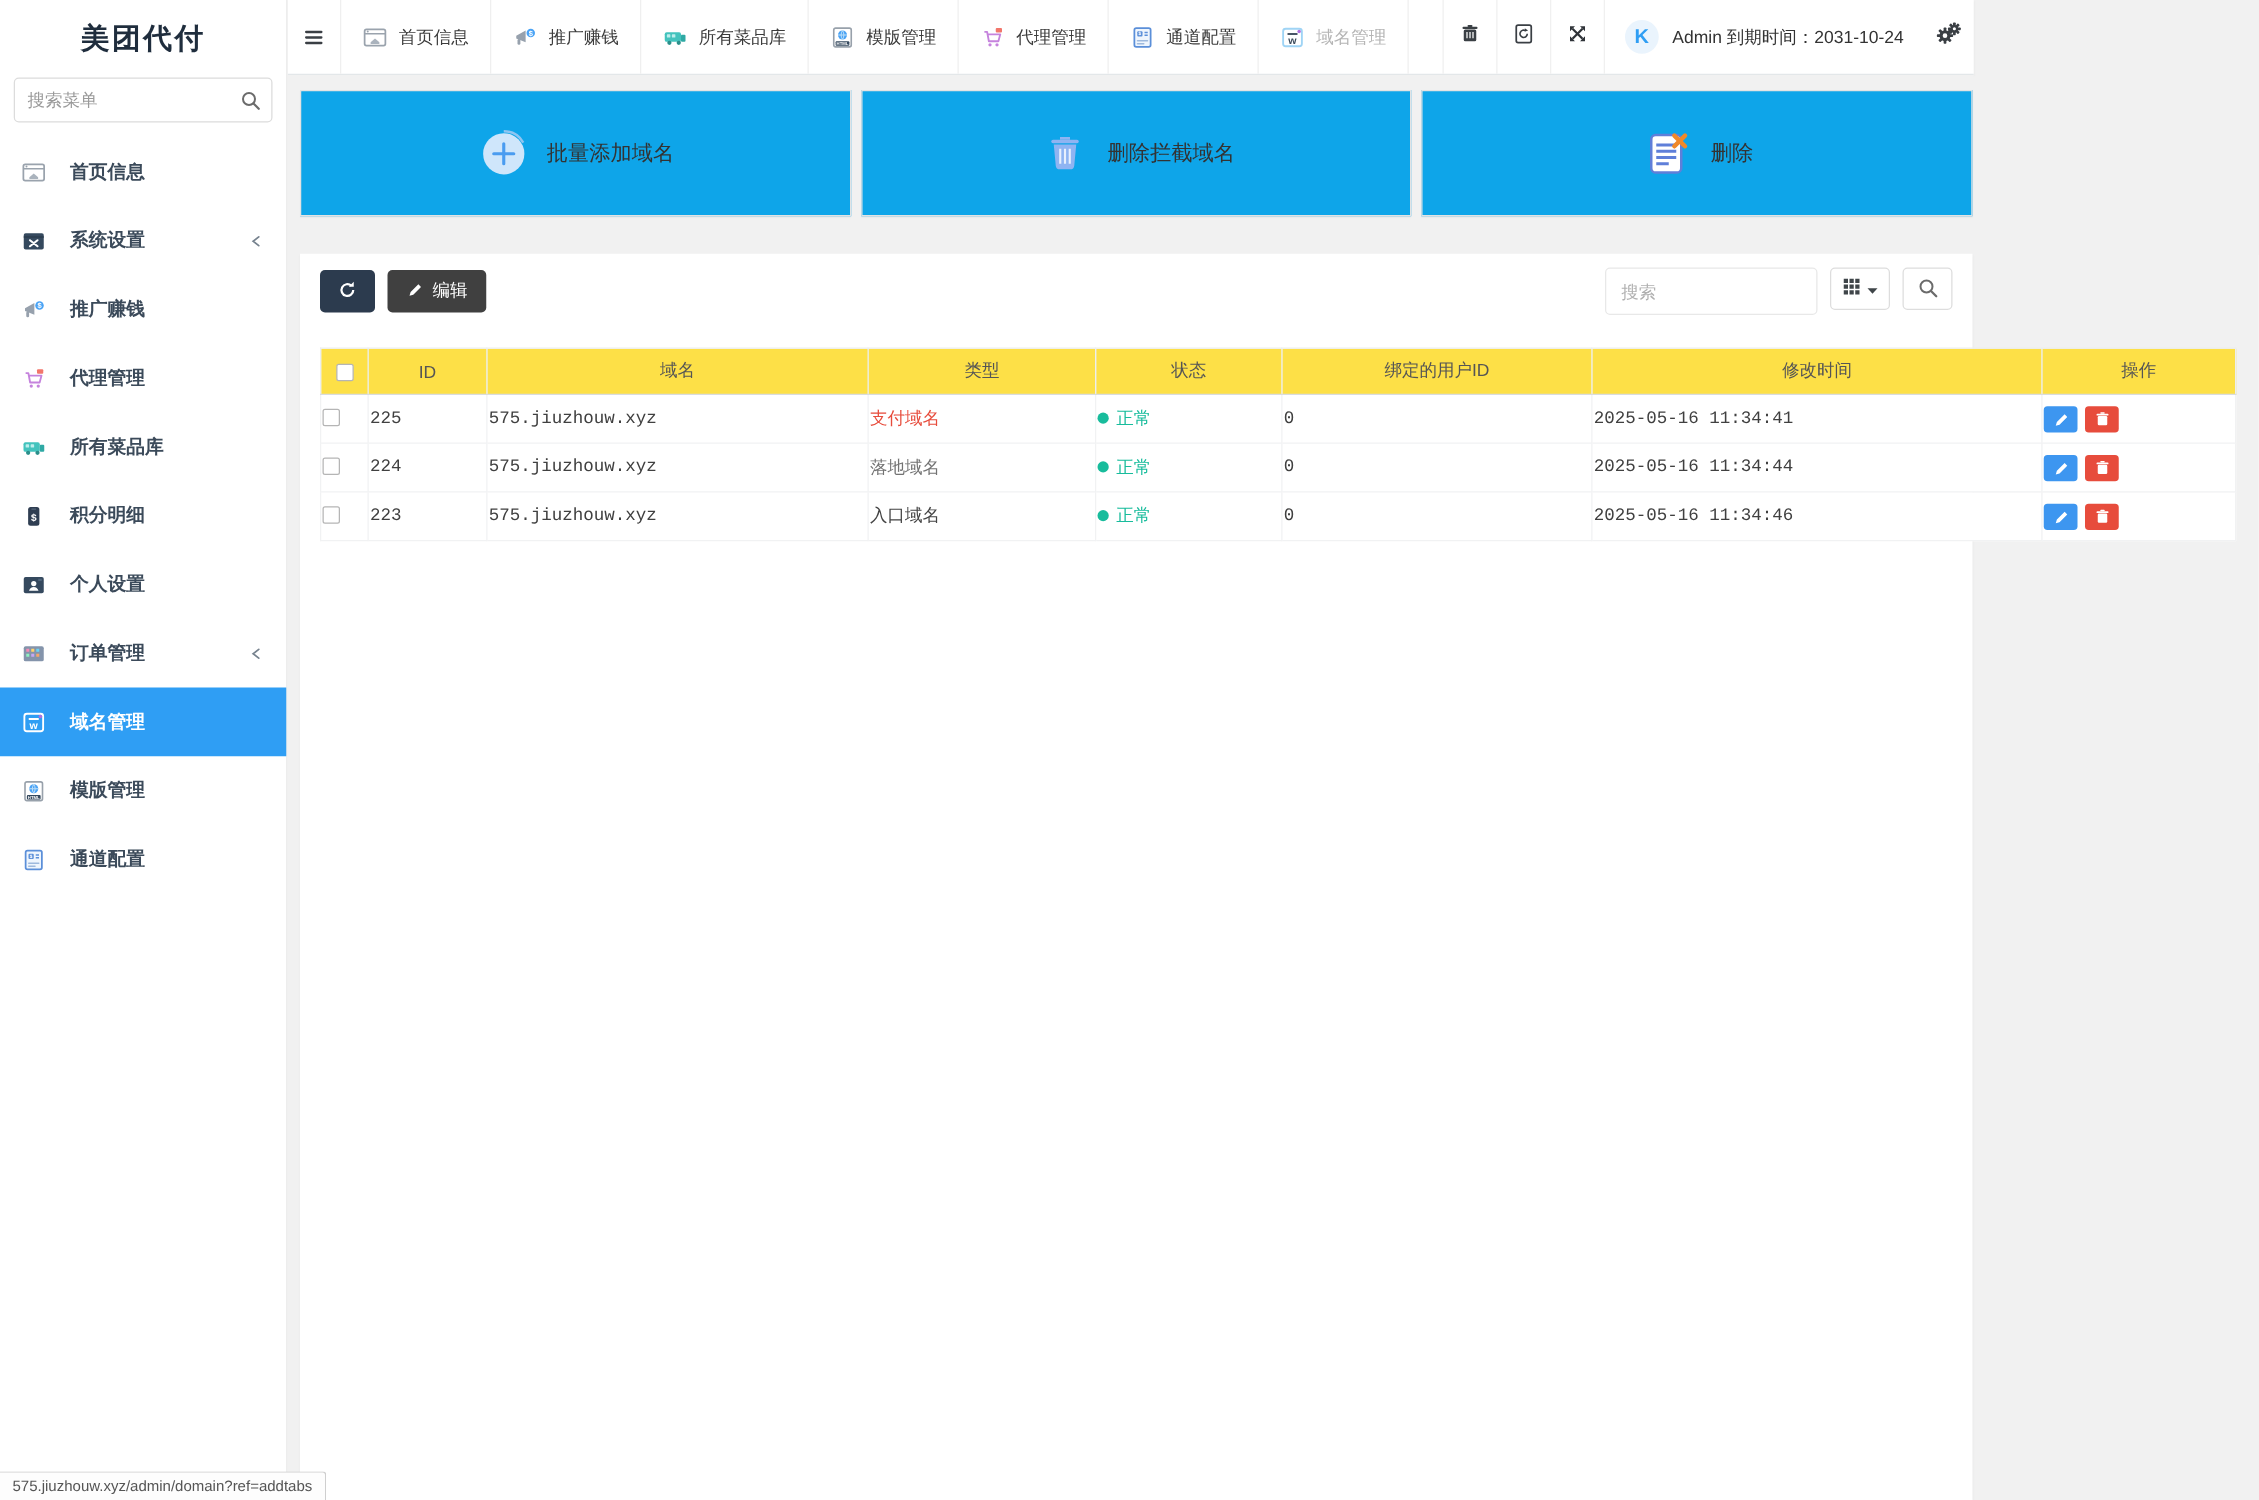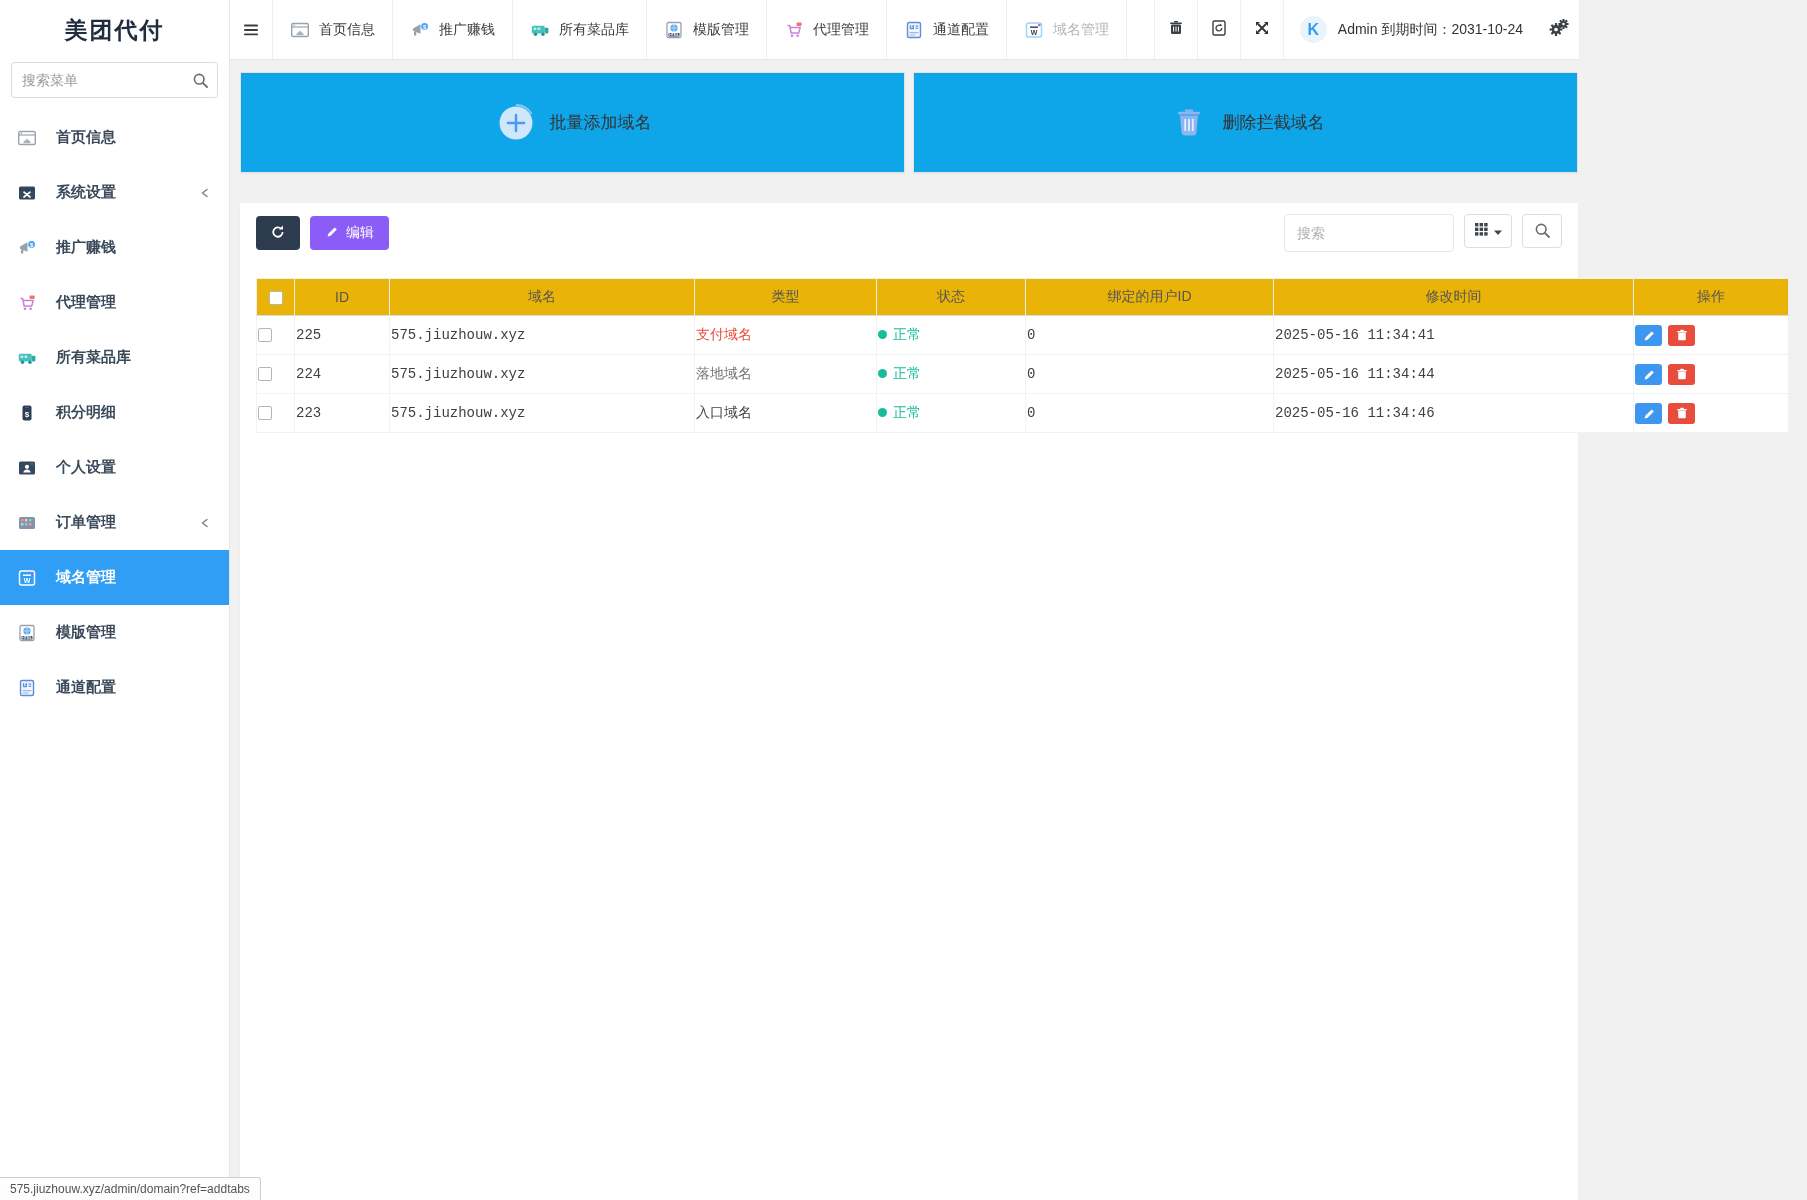--- a/index.html
+++ b/index.html
@@ -54,36 +54,36 @@
   .card { flex:1; height:101px; background:#0ea5e9; border:1px solid #e3e3e3;
           display:flex; align-items:center; justify-content:center; gap:12px;
           font-size:17px; color:#333; cursor:pointer; box-shadow:0 1px 1px rgba(0,0,0,.03); }
   .panel { margin:30px 1px 0 10px; background:#fff; flex:1; padding:11px 16px 16px;
           box-shadow:0 1px 2px rgba(0,0,0,.04); }
 
   
   .toolbar { display:flex; align-items:center; }
   .btn-refresh { width:44px; height:34px; background:#2c3b4e; border:none; border-radius:4px;
           display:flex; align-items:center; justify-content:center; cursor:pointer; }
-  .btn-edit { height:34px; margin-left:10px; padding:0 15px; background:#8b5cf6; border:none;
+  .btn-edit { height:34px; margin-left:10px; padding:0 15px; background:#404040; border:none;
           border-radius:4px; color:#fff; font-size:14px; display:flex; align-items:center; gap:7px;
           cursor:not-allowed; font-family:inherit; }
   .toolbar-right { margin-left:auto; display:flex; gap:10px; }
   .tb-search { width:170px; height:38px; border:1px solid #e8e8e8; border-radius:4px;
           padding:0 12px; font-size:14px; color:#333; outline:none; font-family:inherit; }
   .tb-search::placeholder { color:#b0b0b0; }
   .btn-plain { height:34px; background:#fff; border:1px solid #ddd; border-radius:4px;
           display:flex; align-items:center; justify-content:center; gap:4px; cursor:pointer; }
   .btn-cols { width:48px; }
   .btn-find { width:40px; }
 
   
   table.dtable { margin-top:26px; border-collapse:collapse; table-layout:fixed; width:1532px;
           border:1px solid #eceef0; }
-  .dtable th { background:#eab308; height:37px; font-size:14px; color:#555; font-weight:normal;
+  .dtable th { background:#fde047; height:37px; font-size:14px; color:#555; font-weight:normal;
           border:1px solid #eceef0; border-bottom:1px solid #d9dcde; text-align:center; }
   .dtable td { height:39px; text-align:left; font-size:14px; color:#404040;
           border:1px solid #f1f2f3; background:#fff;font-family:Liberation Mono, monospace; }
   .cb { width:14px; height:14px; border:1px solid #b5b5b5; border-radius:2px; background:#fff;
           display:inline-block; vertical-align:middle; cursor:pointer; }
   .dot { width:9px; height:9px; border-radius:50%; display:inline-block; margin-right:6px; }
   .opbtn { display:inline-flex; align-items:center; justify-content:center; width:27px; height:21px;
           border:none; border-radius:3px; cursor:pointer; vertical-align:middle; }
   .op-edit { background:#3d96f0; margin-right:6px; }
   .op-del  { background:#e74c3c; }
@@ -410,20 +410,30 @@
           <div class="card">
             <span style="display:flex">
               <svg width="44" height="44" viewBox="0 0 44 44" fill="none" xmlns="http://www.w3.org/2000/svg">
                 <path d="M13 14.5h18l-1.6 17a3.2 3.2 0 0 1-3.2 2.9h-8.4a3.2 3.2 0 0 1-3.2-2.9z" fill="#8fb4f2"></path>
                 <rect x="11" y="10.8" width="22" height="2.8" rx="1.4" fill="#8fb4f2"></rect>
                 <path d="M18 8.5h8v2.3h-8z" fill="#8fb4f2"></path>
                 <path d="M18.2 18v12M22 18v12M25.8 18v12" stroke="#e8f0fd" stroke-width="1.7"></path>
               </svg>
             </span>
             <span>删除拦截域名</span>
+          </div>
+          <div class="card">
+            <span style="display:flex">
+              <svg width="44" height="44" viewBox="0 0 44 44" fill="none" xmlns="http://www.w3.org/2000/svg">
+                <rect x="8" y="7" width="24" height="30" rx="3.5" fill="#fff" stroke="#5f7fd9" stroke-width="2"></rect>
+                <path d="M12 15h16M12 20h16M12 25h16M12 30h10" stroke="#5f7fd9" stroke-width="2.4"></path>
+                <path d="M26.5 7.5l8.5 8.5M35 7.5L26.5 16" stroke="#f0892a" stroke-width="3.6" stroke-linecap="round"></path>
+              </svg>
+            </span>
+            <span>删除</span>
           </div>
         </div>
 
       <section class="panel">
         <div class="toolbar">
           <button class="btn-refresh">
               <span id="ic-refresh"><svg width="20" height="20" viewBox="0 0 20 20" fill="none" xmlns="http://www.w3.org/2000/svg">
                   <path d="M14.6 10a4.7 4.7 0 1 1-1.5-3.4" stroke="#fff" stroke-width="1.8" fill="none"></path>
                   <path d="M15 3.4v4h-4z" fill="#fff"></path>
                 </svg></span>

